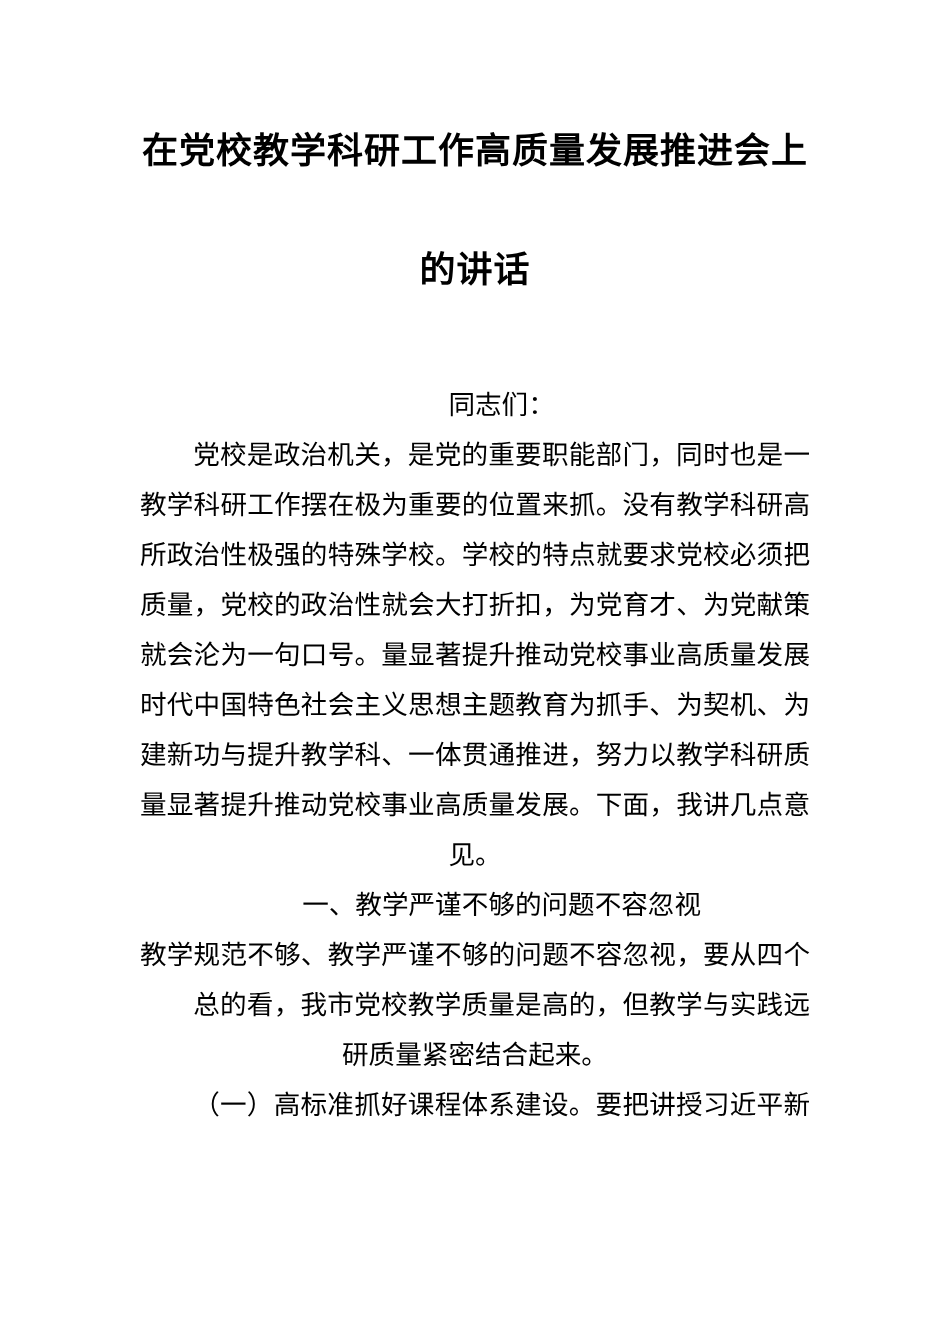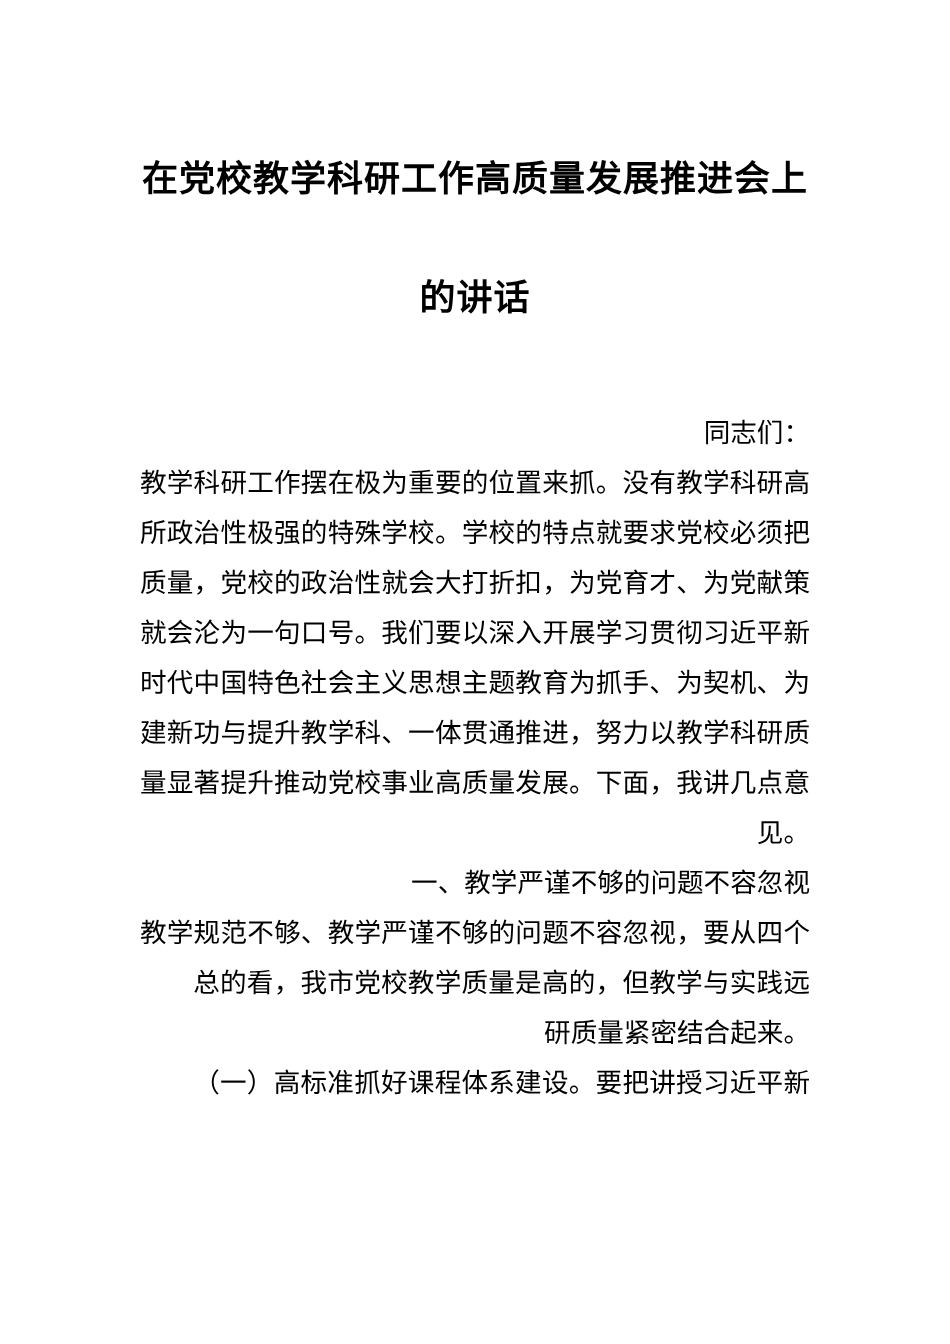--- a/index.html
+++ b/index.html
@@ -15,21 +15,21 @@
   body {
     width: 950px;
     height: 1344px;
     overflow: hidden;
     font-family: "Liberation Sans", "DejaVu Sans", sans-serif;
   }
   .page {
     width: 950px;
     height: 1344px;
     background: var(--bg);
-    padding: 119px 140px 0 140px;
+    padding: 91px 140px 0 140px;
     overflow: hidden;
   }
   .doc-title {
     font-size: 36px;
     font-weight: 700;
     line-height: 119px;
     text-align: center;
     letter-spacing: 1px;
   }
   .doc-body {
@@ -40,43 +40,44 @@
   .paragraph { margin: 0; }
   .line {
     height: 50px;
     overflow: hidden;
     text-align: justify;
     
     text-align-last: justify;
   }
   .line.indent { text-indent: 2em; }
   .line.no-stretch {
-    text-align: right;
+    text-align: center;
     text-align-last: auto;
   }
 </style>
 </head>
 <body>
 
 <div class="page">
   <div class="doc-title">
     <div class="title-line">在党校教学科研工作高质量发展推进会上</div>
     <div class="title-line">的讲话</div>
   </div>
 
   <div class="doc-body">
 
   <div class="paragraph">
         <div class="line indent no-stretch">同志们：</div>
       </div>
       <div class="paragraph">
+        <div class="line indent">党校是政治机关，是党的重要职能部门，同时也是一</div>
         <div class="line">教学科研工作摆在极为重要的位置来抓。没有教学科研高</div>
         <div class="line">所政治性极强的特殊学校。学校的特点就要求党校必须把</div>
         <div class="line">质量，党校的政治性就会大打折扣，为党育才、为党献策</div>
-        <div class="line">就会沦为一句口号。我们要以深入开展学习贯彻习近平新</div>
+        <div class="line">就会沦为一句口号。量显著提升推动党校事业高质量发展</div>
         <div class="line">时代中国特色社会主义思想主题教育为抓手、为契机、为</div>
         <div class="line">建新功与提升教学科、一体贯通推进，努力以教学科研质</div>
         <div class="line">量显著提升推动党校事业高质量发展。下面，我讲几点意</div>
         <div class="line no-stretch">见。</div>
       </div>
       <div class="paragraph">
         <div class="line indent no-stretch">一、教学严谨不够的问题不容忽视</div>
       </div>
       <div class="paragraph">
         <div class="line">教学规范不够、教学严谨不够的问题不容忽视，要从四个</div>

